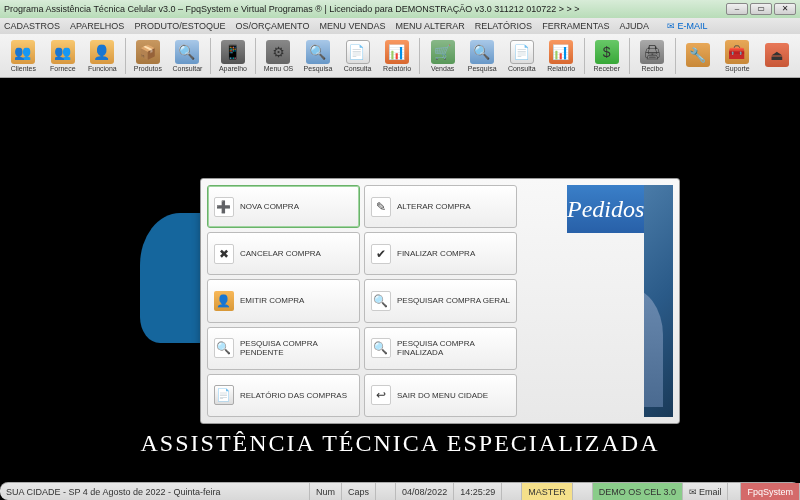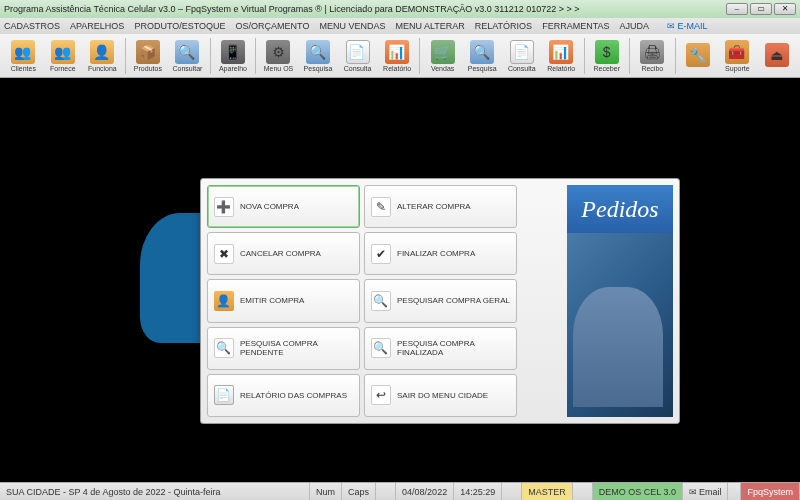--- a/index.html
+++ b/index.html
@@ -27,27 +27,27 @@
 .bglogo { position:absolute; left:120px; top:95px; width:200px; height:200px; }
 .bglogo .hand { position:absolute; left:20px; top:40px; width:100px; height:130px; background:#1a7fc4; border-radius:40% 40% 20% 20%; opacity:0.8; }
 .bgtext { position:absolute; left:50%; transform:translateX(-50%); bottom:25px; color:#fff; font-family:Georgia,serif; font-size:24px; letter-spacing:2px; white-space:nowrap; }
 
 
 .dialog { position:absolute; left:200px; top:100px; width:480px; height:246px; background:linear-gradient(#f8f8f8,#e8e8e8); border:1px solid #999; border-radius:3px; padding:6px; display:flex; gap:6px; box-shadow:0 2px 8px rgba(0,0,0,0.3); }
 .dlg-left { flex:1; display:grid; grid-template-columns:1fr 1fr; grid-template-rows:repeat(5,1fr); gap:4px; }
 .dlg-btn { background:linear-gradient(#fff,#eee); border:1px solid #bbb; border-radius:3px; display:flex; align-items:center; padding:0 6px; gap:6px; font-size:8px; color:#333; cursor:pointer; }
 .dlg-btn.sel { border:1px solid #6ab36a; box-shadow:inset 0 0 0 1px #9fd49f; }
 .dlg-btn .dicon { width:20px; height:20px; border-radius:2px; flex-shrink:0; display:flex; align-items:center; justify-content:center; font-size:12px; }
-.dlg-right { width:150px; display:flex; flex-direction:column;padding-left:44px; }
+.dlg-right { width:150px; display:flex; flex-direction:row;padding-left:44px; }
 .dlg-title { height:48px; background:linear-gradient(#3a7fc8,#2860a8); color:#fff; font-family:'Brush Script MT',cursive; font-style:italic; font-size:24px; display:flex; align-items:center; justify-content:center; }
 .dlg-img { flex:1; background:linear-gradient(135deg,#4a7ba8 0%,#2a5a88 50%,#1a3a58 100%); position:relative; overflow:hidden; }
 .dlg-img::after { content:''; position:absolute; right:10px; bottom:10px; width:90px; height:120px; background:linear-gradient(#6a8ab0,#4a6a90); border-radius:40% 40% 0 0; }
 
 
-.statusbar { height:18px; background:linear-gradient(#e8e8e8,#d8d8d8); border-top:1px solid #aaa; display:flex; align-items:center; font-size:9px; color:#333; }
+.statusbar { height:18px; background:linear-gradient(#e8e8e8,#d8d8d8); border-top:1px solid #aaa; display:flex; align-items:center; font-size:9px; color:#333;border-radius:8px; }
 .statusbar .cell { padding:0 6px; border-right:1px solid #bbb; height:100%; display:flex; align-items:center; }
 .statusbar .cell.grow { flex:1; }
 .statusbar .cell.yellow { background:#f5e08a; }
 .statusbar .cell.green { background:#8acc8a; }
 .statusbar .cell.red { background:#d46a6a; color:#fff; }
 
 
 .ic-people { background:linear-gradient(#f8c870,#d89840); }
 .ic-box { background:linear-gradient(#c89860,#a87840); }
 .ic-phone { background:linear-gradient(#888,#555); }
@@ -176,20 +176,21 @@
     <div class="tbtn">
       <div class="ticon ic-exit">⏏</div>
       <div></div>
     </div>
   </div>
 
 <div class="main">
   <div class="bglogo">
     <div class="hand"></div>
   </div>
+  <div class="bgtext">ASSISTÊNCIA TÉCNICA ESPECIALIZADA</div>
 
   <div class="dialog">
     <div class="dlg-left" id="dlg-buttons">
     <div class="dlg-btn sel">
           <div class="dicon ic-add">➕</div>
           <span>NOVA COMPRA</span>
         </div>
         <div class="dlg-btn">
           <div class="dicon ic-edit">✎</div>
           <span>ALTERAR COMPRA</span>

